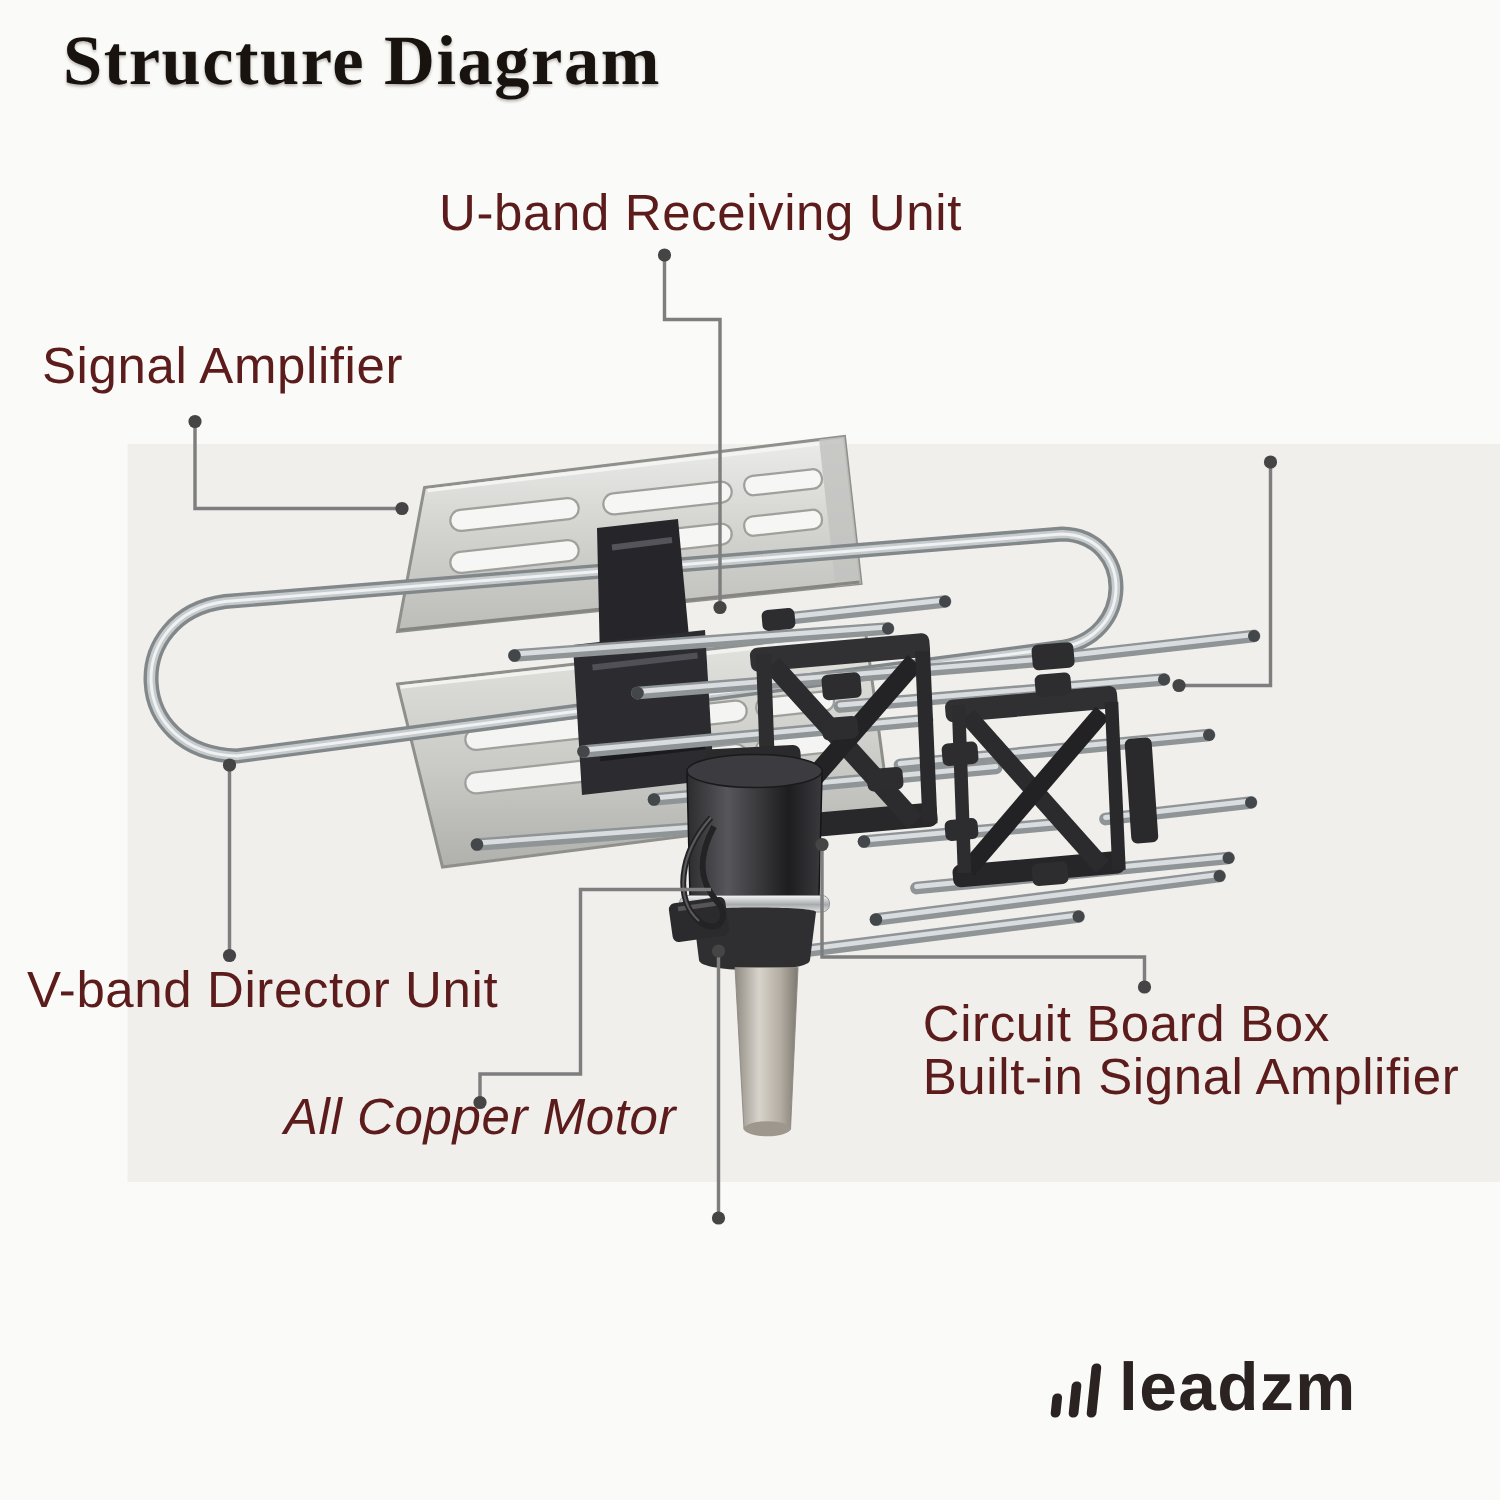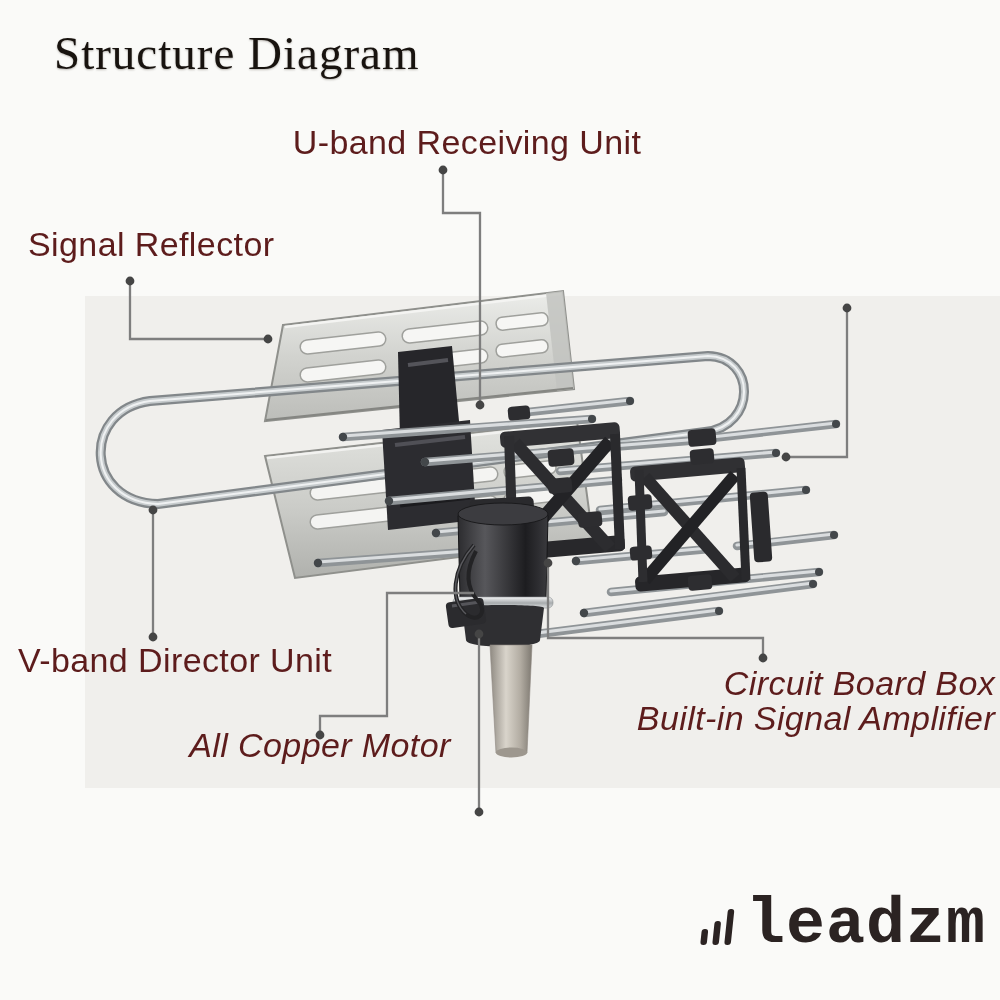--- a/index.html
+++ b/index.html
@@ -10,39 +10,39 @@
   body{background:#e8e8e8;font-family:"Liberation Sans",sans-serif;}
   .page{
     position:relative;width:1000px;height:1000px;margin:0 auto;
     background:var(--page-bg);overflow:hidden;
   }
   .soft-panel{
     position:absolute;left:85px;top:296px;width:915px;height:492px;
     background:var(--panel-bg);
   }
   .page-title{
-    position:absolute;left:42px;top:14px;margin:12px;
+    position:absolute;left:42px;top:14px;margin:0;
     font-family:"Liberation Serif","DejaVu Serif",serif;
-    font-size:47px;font-weight:400;letter-spacing:1px;color:var(--title);
+    font-size:47px;font-weight:700;letter-spacing:1px;color:var(--title);
     text-shadow:0 1px 2px rgba(40,30,20,.30);
   }
   .diagram-svg{position:absolute;left:0;top:0;width:1000px;height:1000px;}
   .part-label{
     position:absolute;color:var(--label);font-size:34px;line-height:36px;
     letter-spacing:.4px;white-space:nowrap;
   }
-  .centered{transform:translateX(-50%);text-align:right;}
+  .centered{transform:translateX(-50%);text-align:left;}
   .two-line{line-height:35px;}
   .brand-logo{
     position:absolute;left:699px;top:899px;display:flex;align-items:flex-end;gap:7px;
   }
   .brand-logo .bars{display:block;}
   .brand-text{
-    font-size:65px;font-weight:bold;color:var(--logo);line-height:44px;
-    letter-spacing:1px;font-family:Liberation Mono, monospace;
+    font-size:45px;font-weight:bold;color:var(--logo);line-height:44px;
+    letter-spacing:1px;font-family:Liberation Sans, sans-serif;
   }
 </style>
 </head>
 <body>
 
 <div class="page">
 
   <div class="soft-panel"></div>
 
   <h1 class="page-title">Structure Diagram</h1>
@@ -268,26 +268,26 @@
       <circle cx="548" cy="563" r="4.4"></circle>
       <circle cx="763" cy="658" r="4.4"></circle>
       <circle cx="320" cy="735" r="4.4"></circle>
       <circle cx="479" cy="634" r="4.4"></circle>
       <circle cx="479" cy="812" r="4.4"></circle>
     </g>
   </svg>
 
   <div class="part-label centered" style="left:467px;top:124px;">U-band Receiving Unit</div>
 
-  <div class="part-label" style="left:28px;top:226px;">Signal Reflector</div>
+  <div class="part-label" style="left:28px;top:226px;">Signal Amplifier</div>
 
 
   <div class="part-label" style="left:18px;top:642px;">V-band Director Unit</div>
 
-  <div class="part-label centered two-line" style="left:816px;top:666px;font-style:italic;">
+  <div class="part-label centered two-line" style="left:794px;top:666px;">
     <span style="display:block;">Circuit Board Box</span>
     <span style="display:block;">Built-in Signal Amplifier</span>
   </div>
 
   <div class="part-label centered" style="left:320px;top:727px;font-style:italic;">All Copper Motor</div>
 
 
   <div class="brand-logo">
     <svg class="bars" width="40" height="48" viewBox="0 0 40 48">
       <g fill="var(--logo)" transform="skewX(-6)">

